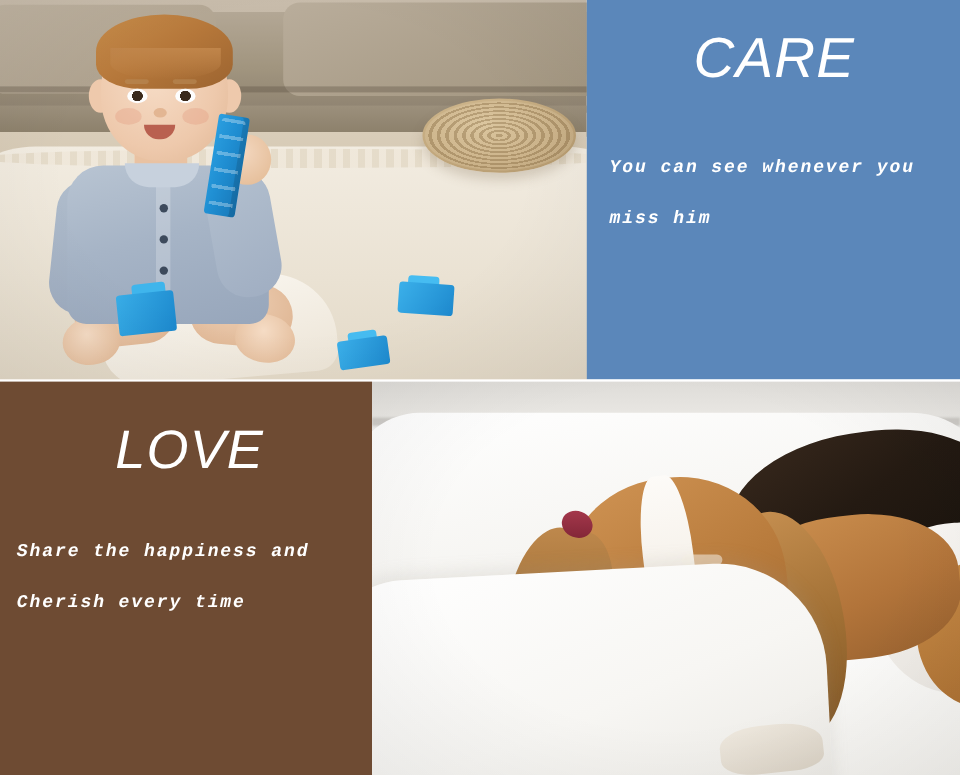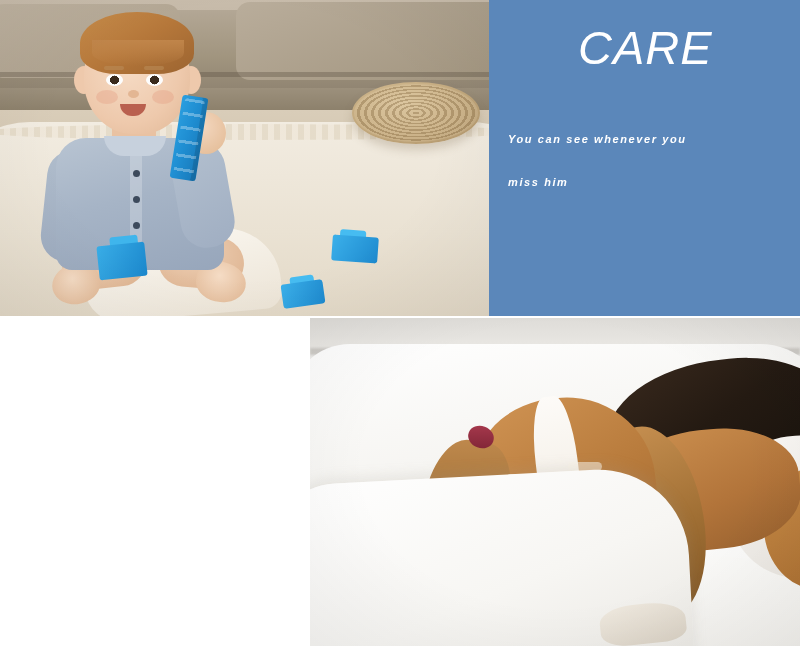--- a/index.html
+++ b/index.html
@@ -16,24 +16,24 @@
   .panel-title{
     position:absolute;margin:0;
     font-family:"Liberation Sans",sans-serif;
     font-style:italic;font-weight:normal;
     color:#ffffff;line-height:1;
     letter-spacing:1px;
     white-space:nowrap;
   }
   .panel-body{
     position:absolute;margin:0;
-    font-family:Liberation Sans, sans-serif;
+    font-family:Liberation Mono, monospace;
     font-style:italic;font-weight:bold;
     color:#ffffff;
-    font-size:11px;line-height:43px;
+    font-size:15px;line-height:43px;
     letter-spacing:1.6px;
     white-space:pre-line;
   }
 
   #care-panel{left:489px;top:0;width:311px;height:316px;background:#5b87ba;}
   #care-panel .panel-title{left:89px;top:24px;font-size:47px;}
   #care-panel .panel-body{left:19px;top:118px;width:290px;}
 
   #love-panel{left:0;top:318px;width:310px;height:328px;background:#6e4b33;}
   #love-panel .panel-title{left:96px;top:352px;font-size:45px;}
@@ -248,20 +248,25 @@
     <div class="blk blk-floor2"></div>
     <div class="vig"></div>
   </div>
 
   <div class="cell" id="care-panel">
     <h2 class="panel-title">CARE</h2>
     <p class="panel-body">You can see whenever you
 miss him</p>
   </div>
 
+  <div class="cell" id="love-panel">
+    <h2 class="panel-title">LOVE</h2>
+    <p class="panel-body">Share the happiness and
+Cherish every time</p>
+  </div>
 
   <div class="cell softblur" id="dog-photo">
     <div class="ph dog-bg"></div>
     <div class="ph dog-headboard"></div>
     <div class="ph dog-headboard-lip"></div>
     <div class="ph dog-pillow-back"></div>
     <div class="ph dog-duvet"></div>
 
     <div class="ph dog-back"></div>
     <div class="ph dog-rump-white"></div>

